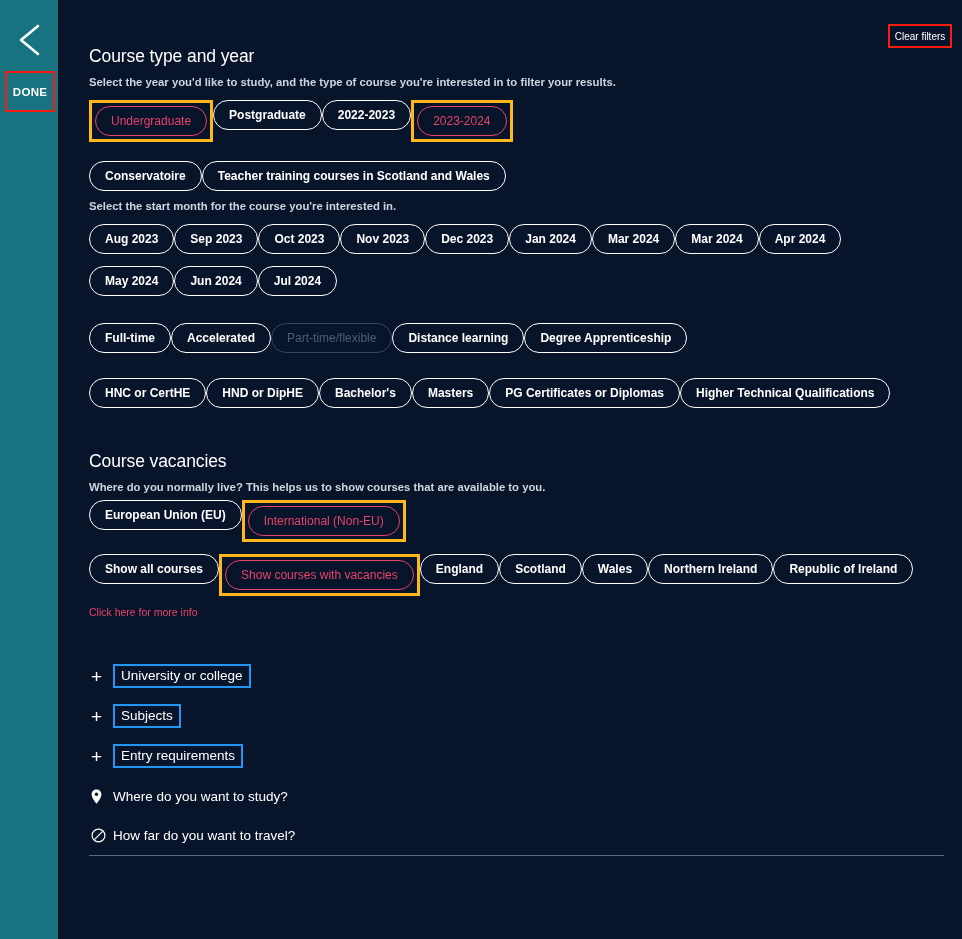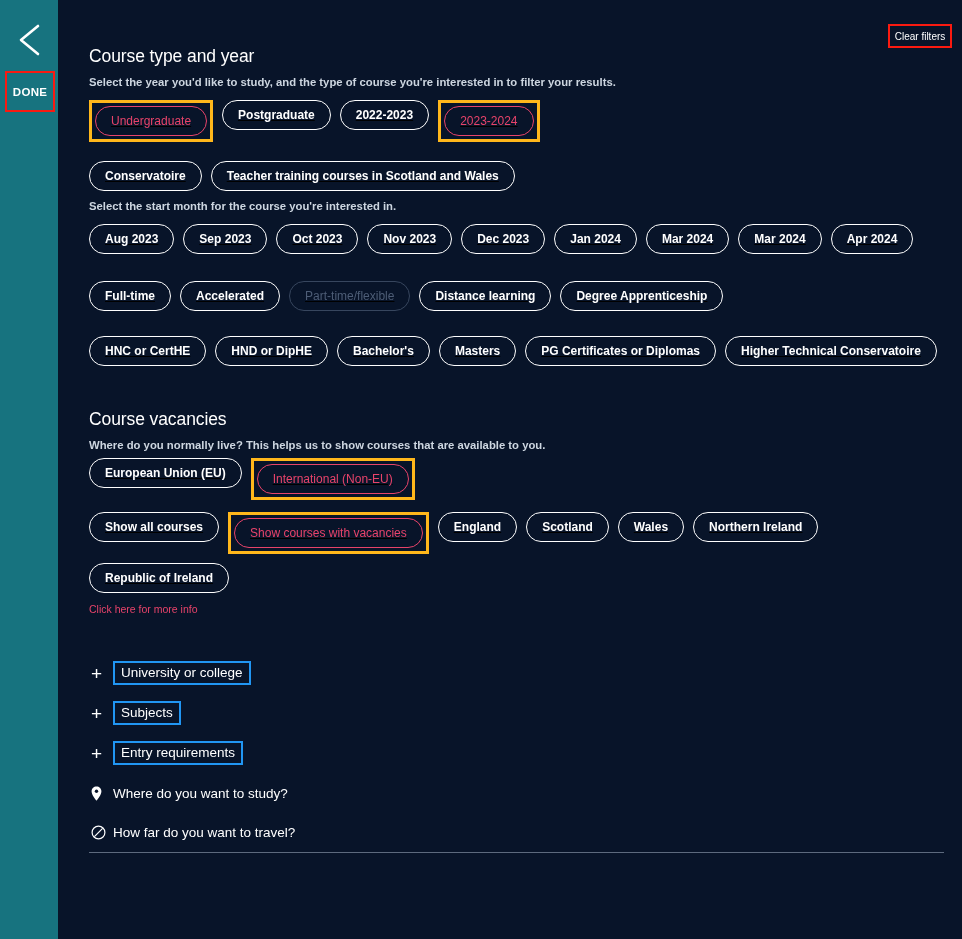--- a/index.html
+++ b/index.html
@@ -79,23 +79,21 @@
   .section-desc {
     margin: 9px 0 0 0;
     color: #cdd6e0;
     font-size: 11.3px;
     font-weight: 700;
   }
 
   .pill-row {
     display: flex;
     flex-wrap: wrap;
-    gap: 9px;
     margin-top: 12px;
-    text-decoration: underline;
   }
   .pill {
     display: inline-flex;
     align-items: center;
     justify-content: center;
     height: 30px;
     padding: 0 15px;
     border: 1.6px solid #ffffff;
     border-radius: 16px;
     color: #ffffff;
@@ -255,20 +253,31 @@
           <span>Mar 2024</span>
           </div>
         <div class="pill">
           <span>Mar 2024</span>
           </div>
         <div class="pill">
           <span>Apr 2024</span>
           </div>
       </div>
 
+      <div class="pill-row">
+        <div class="pill">
+          <span>May 2024</span>
+          </div>
+        <div class="pill">
+          <span>Jun 2024</span>
+          </div>
+        <div class="pill">
+          <span>Jul 2024</span>
+          </div>
+      </div>
 
       <div class="pill-row" style="margin-top:27px">
         <div class="pill">
           <span>Full-time</span>
           </div>
         <div class="pill">
           <span>Accelerated</span>
           </div>
         <div class="pill disabled">
           <span>Part-time/flexible</span>
@@ -291,21 +300,21 @@
         <div class="pill">
           <span>Bachelor's</span>
           </div>
         <div class="pill">
           <span>Masters</span>
           </div>
         <div class="pill">
           <span>PG Certificates or Diplomas</span>
           </div>
         <div class="pill">
-          <span>Higher Technical Conservatoire</span>
+          <span>Higher Technical Qualifications</span>
           </div>
       </div>
 
       
       <h2 class="section-title" style="padding-top:43px">Course vacancies</h2>
       <p class="section-desc">Where do you normally live? This helps us to show courses that are available to you.</p>
 
       <div class="pill-row" style="margin-top:7px">
         <div class="pill">
           <span>European Union (EU)</span>

